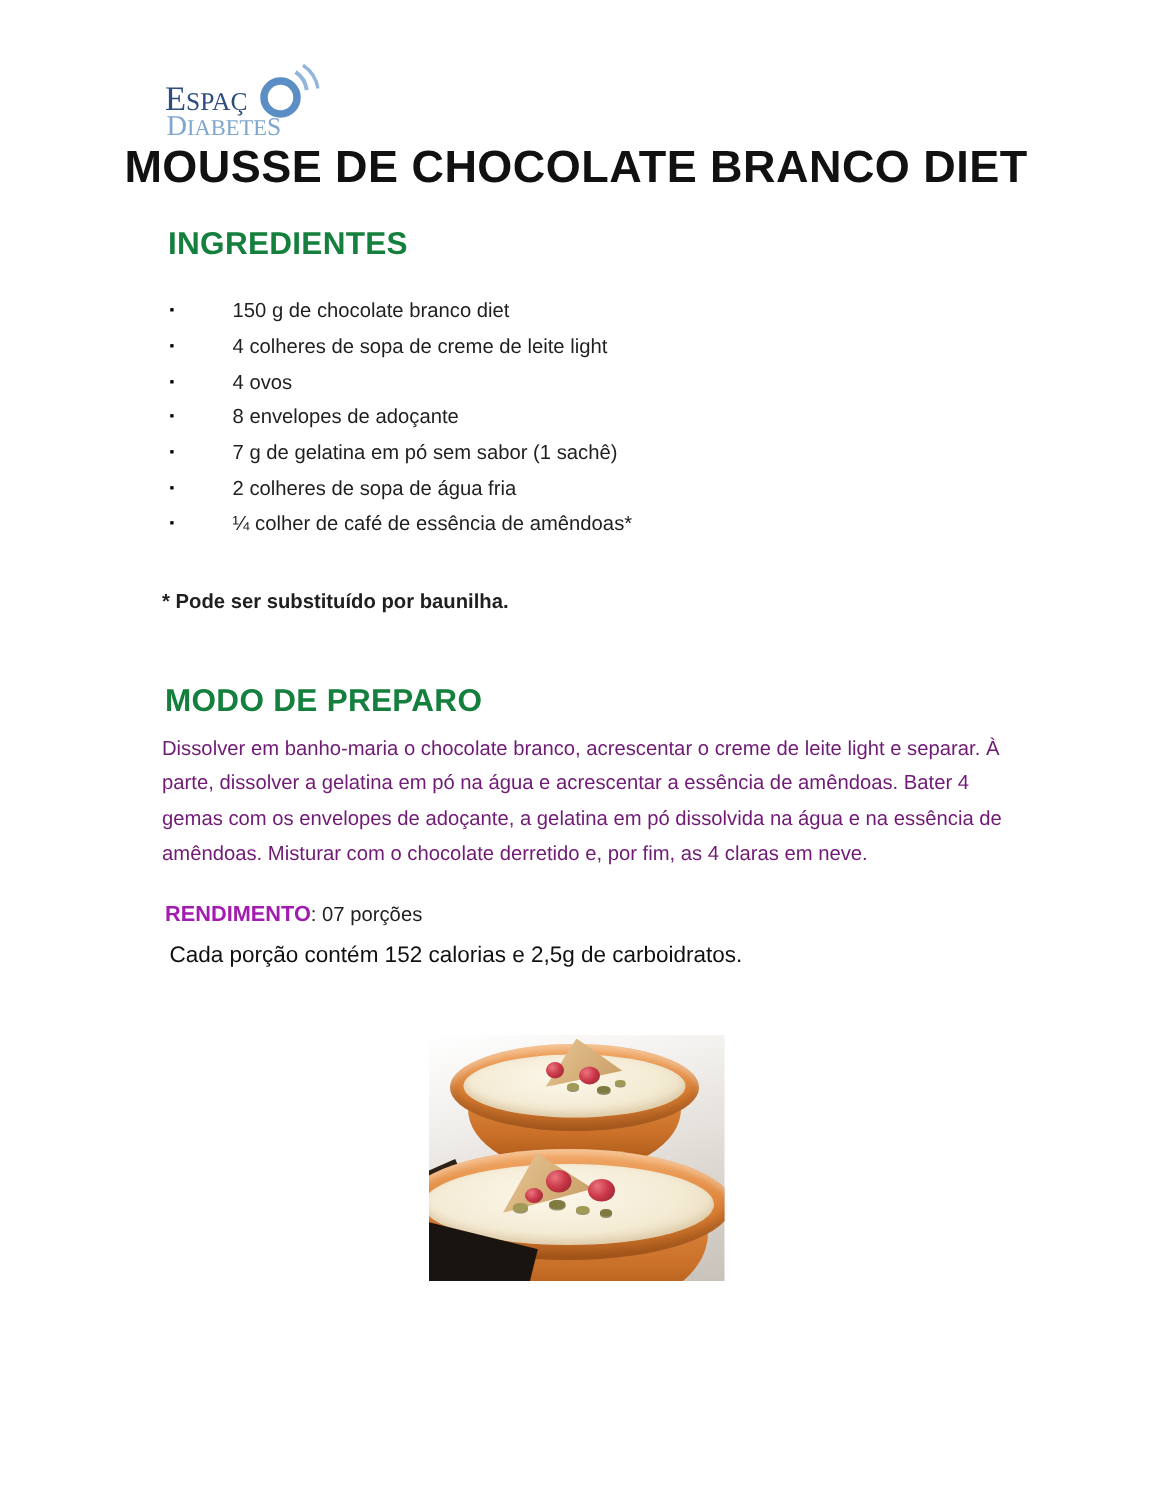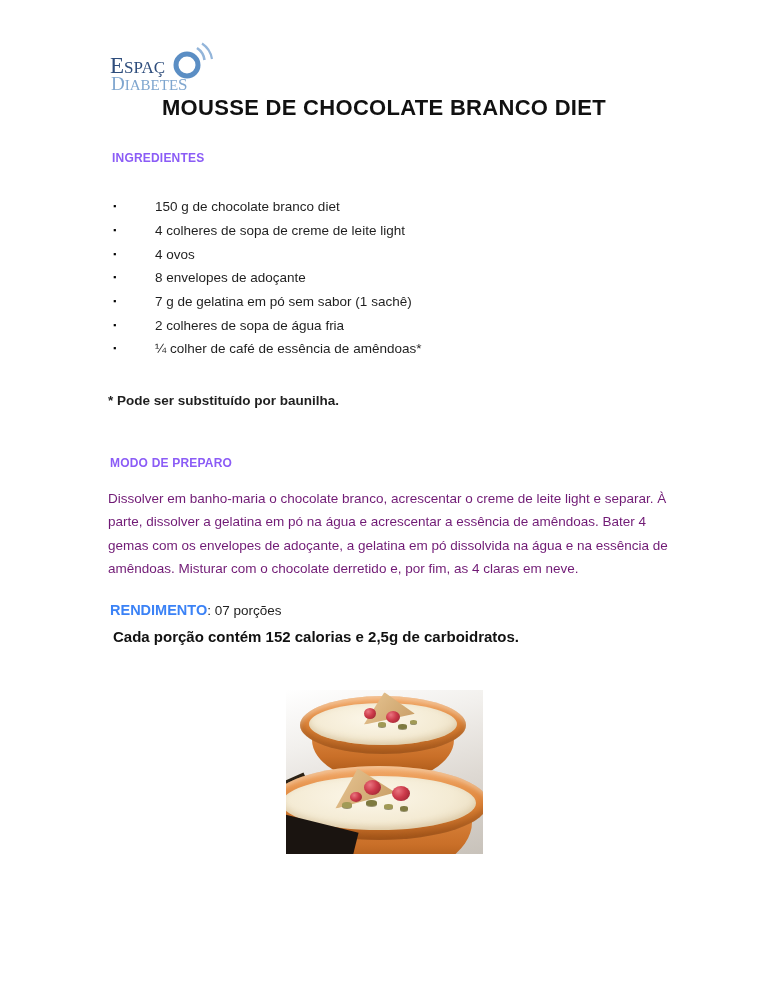--- a/index.html
+++ b/index.html
@@ -7,41 +7,41 @@
     position:relative; width:768px; height:994px; background:#ffffff;
     font-family:"Liberation Sans", sans-serif; color:#1f1f1f; overflow:hidden;
   }
 
   
   .logo { position:absolute; left:108px; top:42px; width:120px; height:52px; }
 
   
   .doc-title {
     position:absolute; left:0; top:95px; width:100%; text-align:center;
-    font-size:22px; font-weight:bold; color:#111111; letter-spacing:.3px;
+    font-size:30px; font-weight:bold; color:#111111; letter-spacing:.3px;
   }
   .sec-heading {
-    position:absolute; font-size:12px; font-weight:bold; color:#8b5cf6; letter-spacing:.2px;
+    position:absolute; font-size:21px; font-weight:bold; color:#15803d; letter-spacing:.2px;
   }
   .h-ingredientes { left:112px; top:151px; }
   .h-modo { left:110px; top:456px; }
 
   .ing-list { position:absolute; left:113px; top:195px; margin:0; padding:0; list-style:none; }
   .ing-list li { height:23.7px; display:flex; align-items:center; font-size:13.5px; color:#1f1f1f; }
   .blt { display:inline-block; width:42px; font-size:9px; color:#000; line-height:1; }
 
   .footnote { position:absolute; left:108px; top:393px; font-size:13.5px; color:#1f1f1f;font-weight:bold; }
 
   .method { position:absolute; left:108px; top:487px; font-size:13.5px; line-height:23.3px; color:#701a75; }
   .method div { white-space:nowrap; }
 
   .yield-line { position:absolute; left:110px; top:602px; font-size:13.5px; color:#1f1f1f; }
-  .yield-line .lbl { font-weight:bold; font-size:14.5px; color:#3b82f6; }
+  .yield-line .lbl { font-weight:bold; font-size:14.5px; color:#a21caf; }
 
-  .nutrition { position:absolute; left:113px; top:628px; font-size:15px; font-weight:bold; color:#111111; }
+  .nutrition { position:absolute; left:113px; top:628px; font-size:15px; font-weight:normal; color:#111111; }
 
   
   .photo {
     position:absolute; left:286px; top:690px; width:197px; height:164px; overflow:hidden;
     background:linear-gradient(165deg,#ffffff 0%,#f2f0ed 28%,#ded9d3 62%,#c8c2ba 100%);
   }
   .wedge1 { position:absolute; left:-16px; bottom:-16px; width:84px; height:48px;
             background:#1a1410; transform:rotate(14deg); }
   .wedge2 { position:absolute; left:-8px; top:88px; width:30px; height:16px;
             background:#2b2115; transform:rotate(-24deg); }

